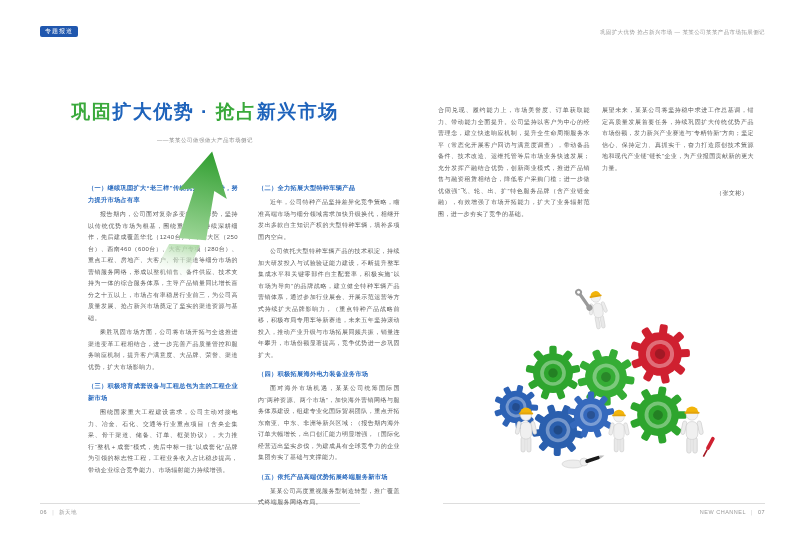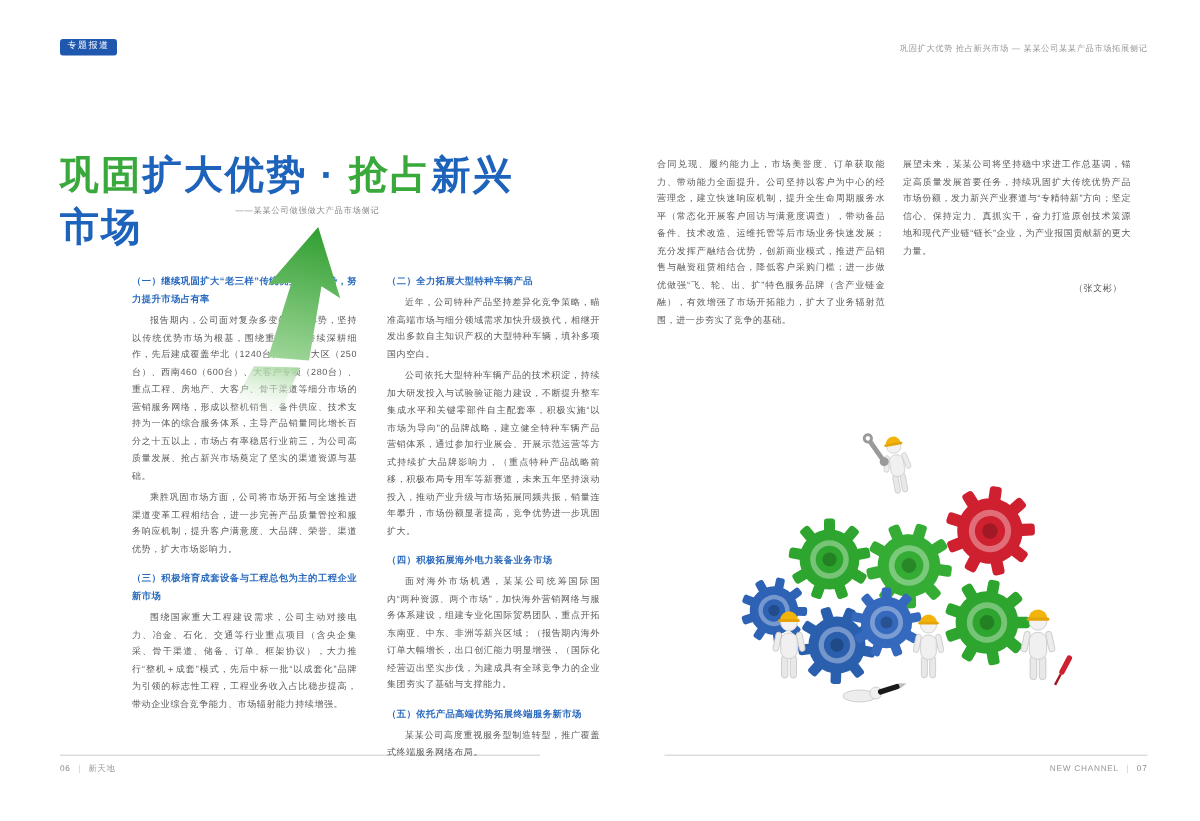--- a/index.html
+++ b/index.html
@@ -10,22 +10,22 @@
   
   .badge{
     position:absolute;left:40px;top:26px;background:#2057ae;color:#fff;
     font-size:6px;line-height:7px;padding:2px 5px;border-radius:2px;letter-spacing:1px;
   }
   .running-header{
     position:absolute;top:29px;right:35px;font-size:5.5px;color:#9a9a9a;letter-spacing:.4px;
   }
   
   .title{
-    position:absolute;left:40px;top:99px;width:330px;
-    font-weight:bold;font-size:26px;letter-spacing:1.5px;z-index:2;
+    position:absolute;left:40px;top:99px;width:330px;text-align:center;
+    font-weight:bold;font-size:19px;letter-spacing:1.5px;z-index:2;
   }
   .seg-green{color:#3aa93c;}
   .seg-blue{color:#1e63bb;}
   .subtitle{
     position:absolute;left:40px;top:137px;width:330px;text-align:center;
     font-size:5.5px;color:#8a8a8a;letter-spacing:.5px;
   }
   
   .col{position:absolute;z-index:1;font-size:6px;line-height:11.5px;text-align:justify;color:#5a5a5a;letter-spacing:.4px;}
   .col p{margin:0 0 3px 0;text-indent:2em;}

